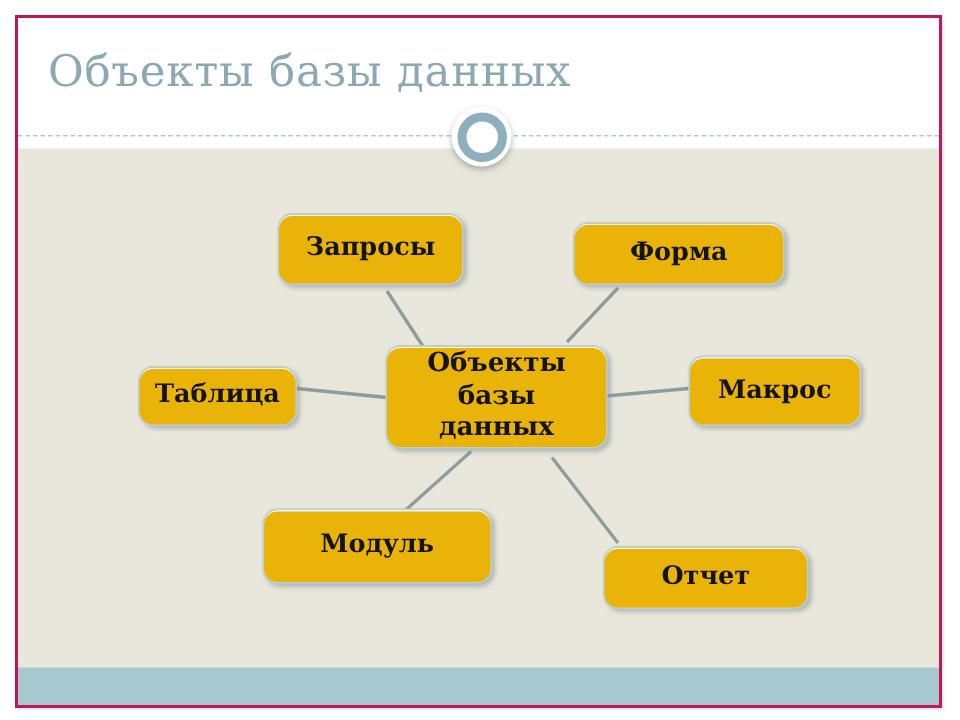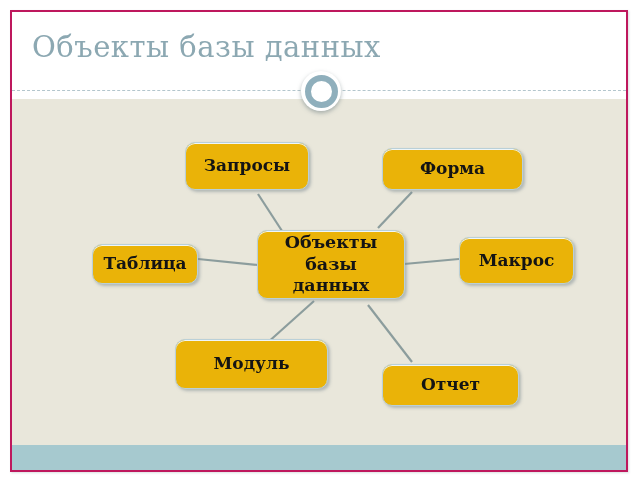--- a/index.html
+++ b/index.html
@@ -51,21 +51,21 @@
     display:flex;align-items:center;justify-content:center;text-align:center;
     font-weight:bold;color:#141414;font-size:17px;line-height:1.25;
     padding:2px 6px;
   }
   .node-zaprosy{left:173px;top:130px;width:124px;height:48px;}
   .node-forma  {left:370px;top:136px;width:141px;height:42px;}
   .node-tablica{left:80px; top:232px;width:106px;height:40px;align-items:center;}
   .node-makros {left:447px;top:225px;width:115px;height:47px;}
   .node-center {left:245px;top:218px;width:148px;height:69px;font-size:17.5px;}
   .node-modul  {left:163px;top:327px;width:153px;height:50px;}
-  .node-otchet {left:370px;top:352px;width:137px;height:42px;border-radius:10px;}
+  .node-otchet {left:390px;top:352px;width:137px;height:42px;border-radius:10px;}
 </style>
 </head>
 <body>
 
 <div class="slide">
 
   <div class="title-area">
     <h1 class="slide-title">Объекты базы данных</h1>
   </div>
 

